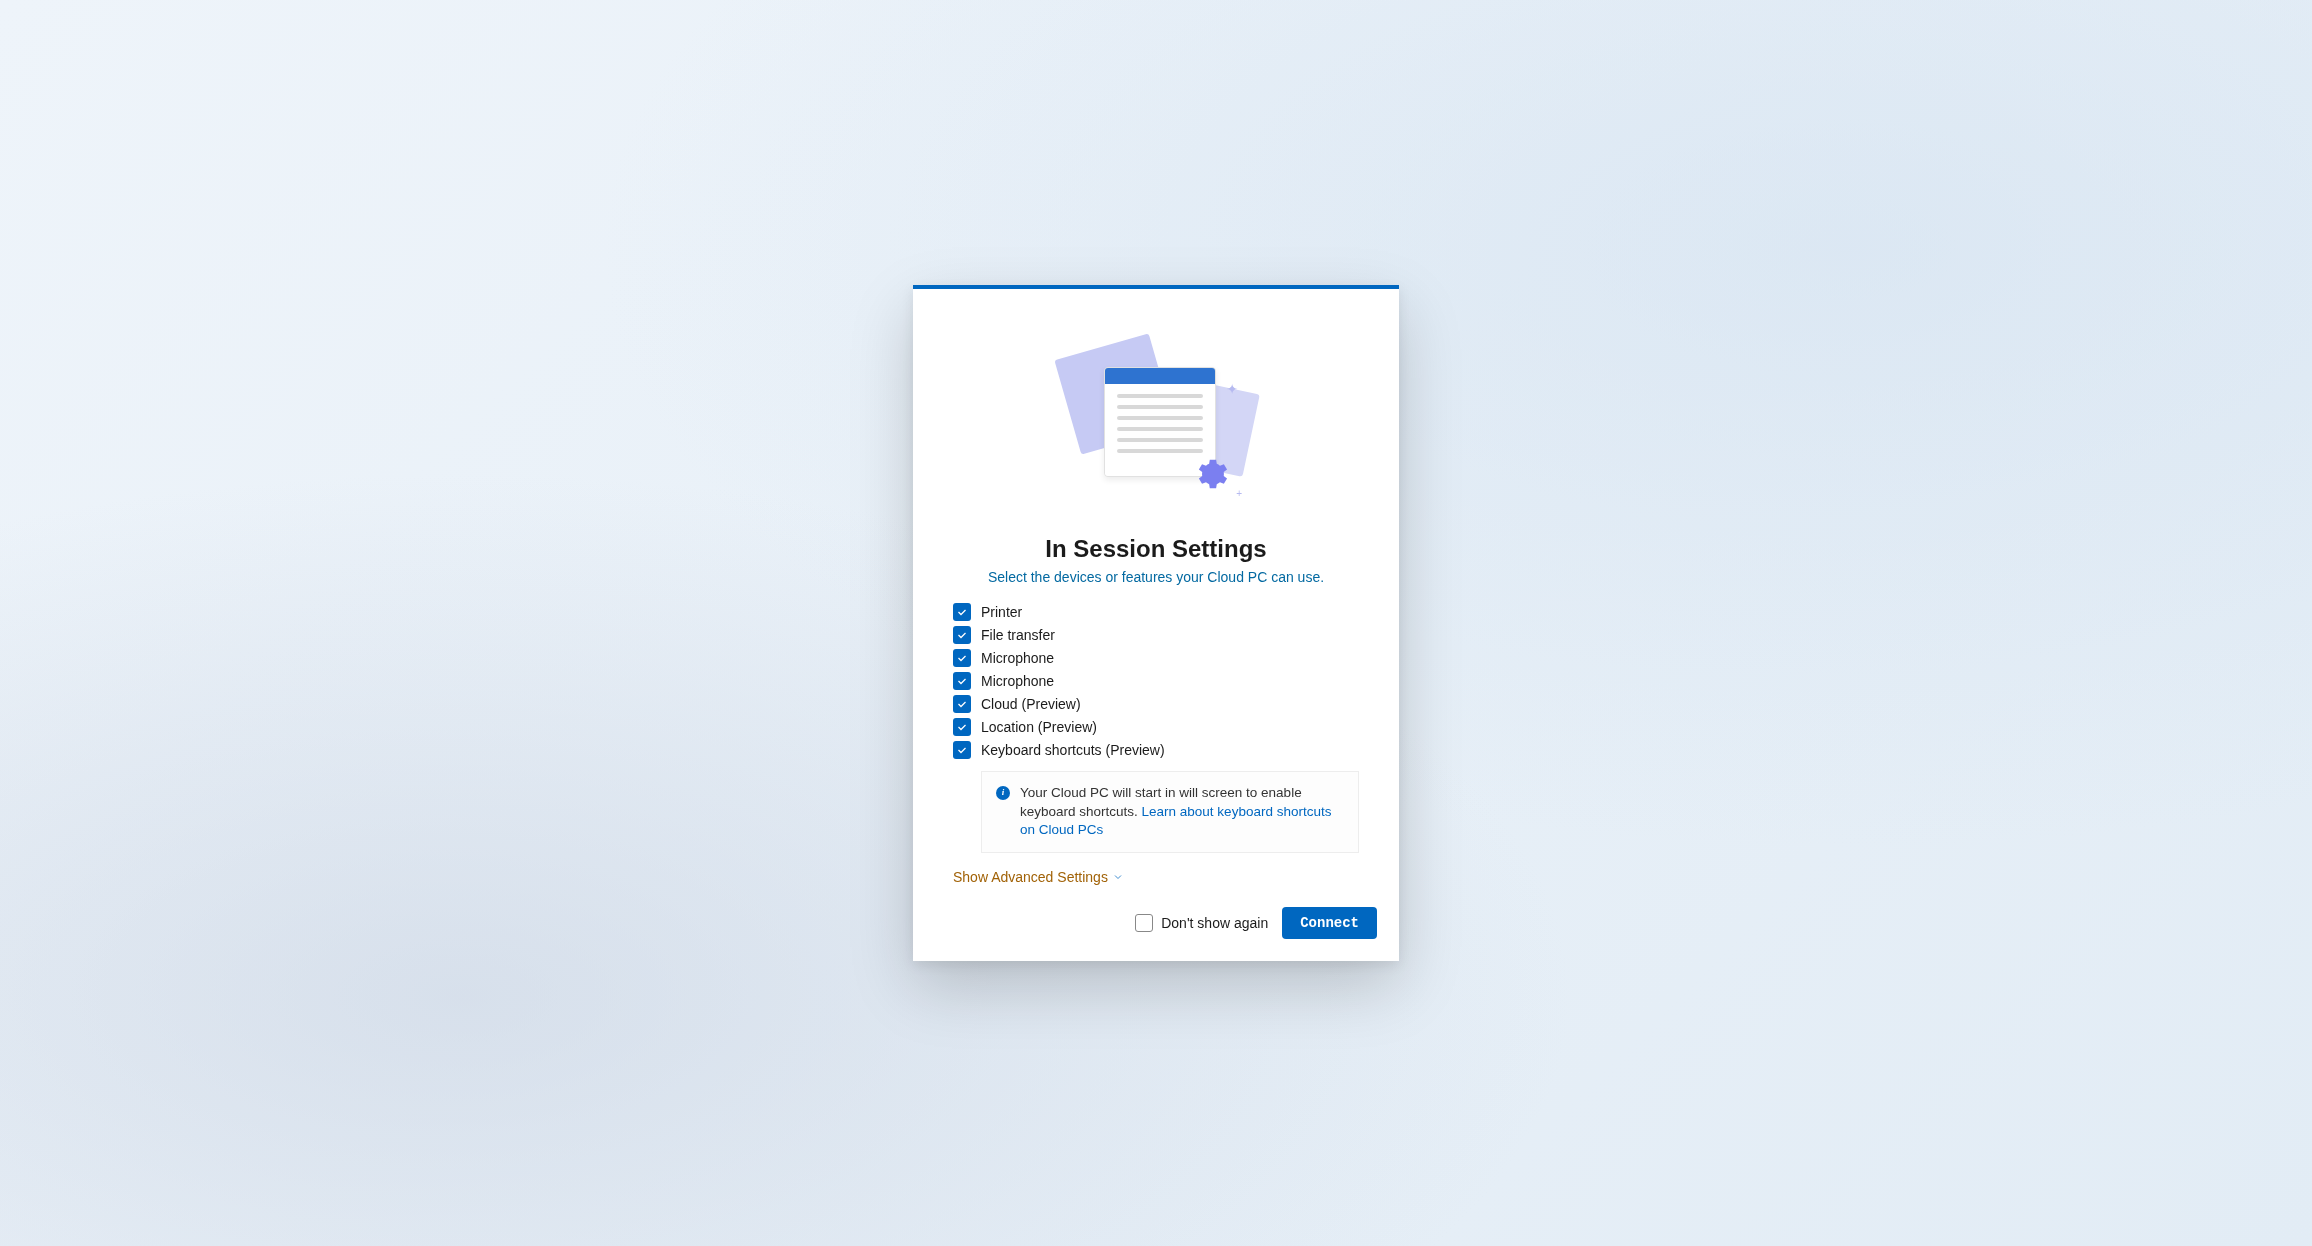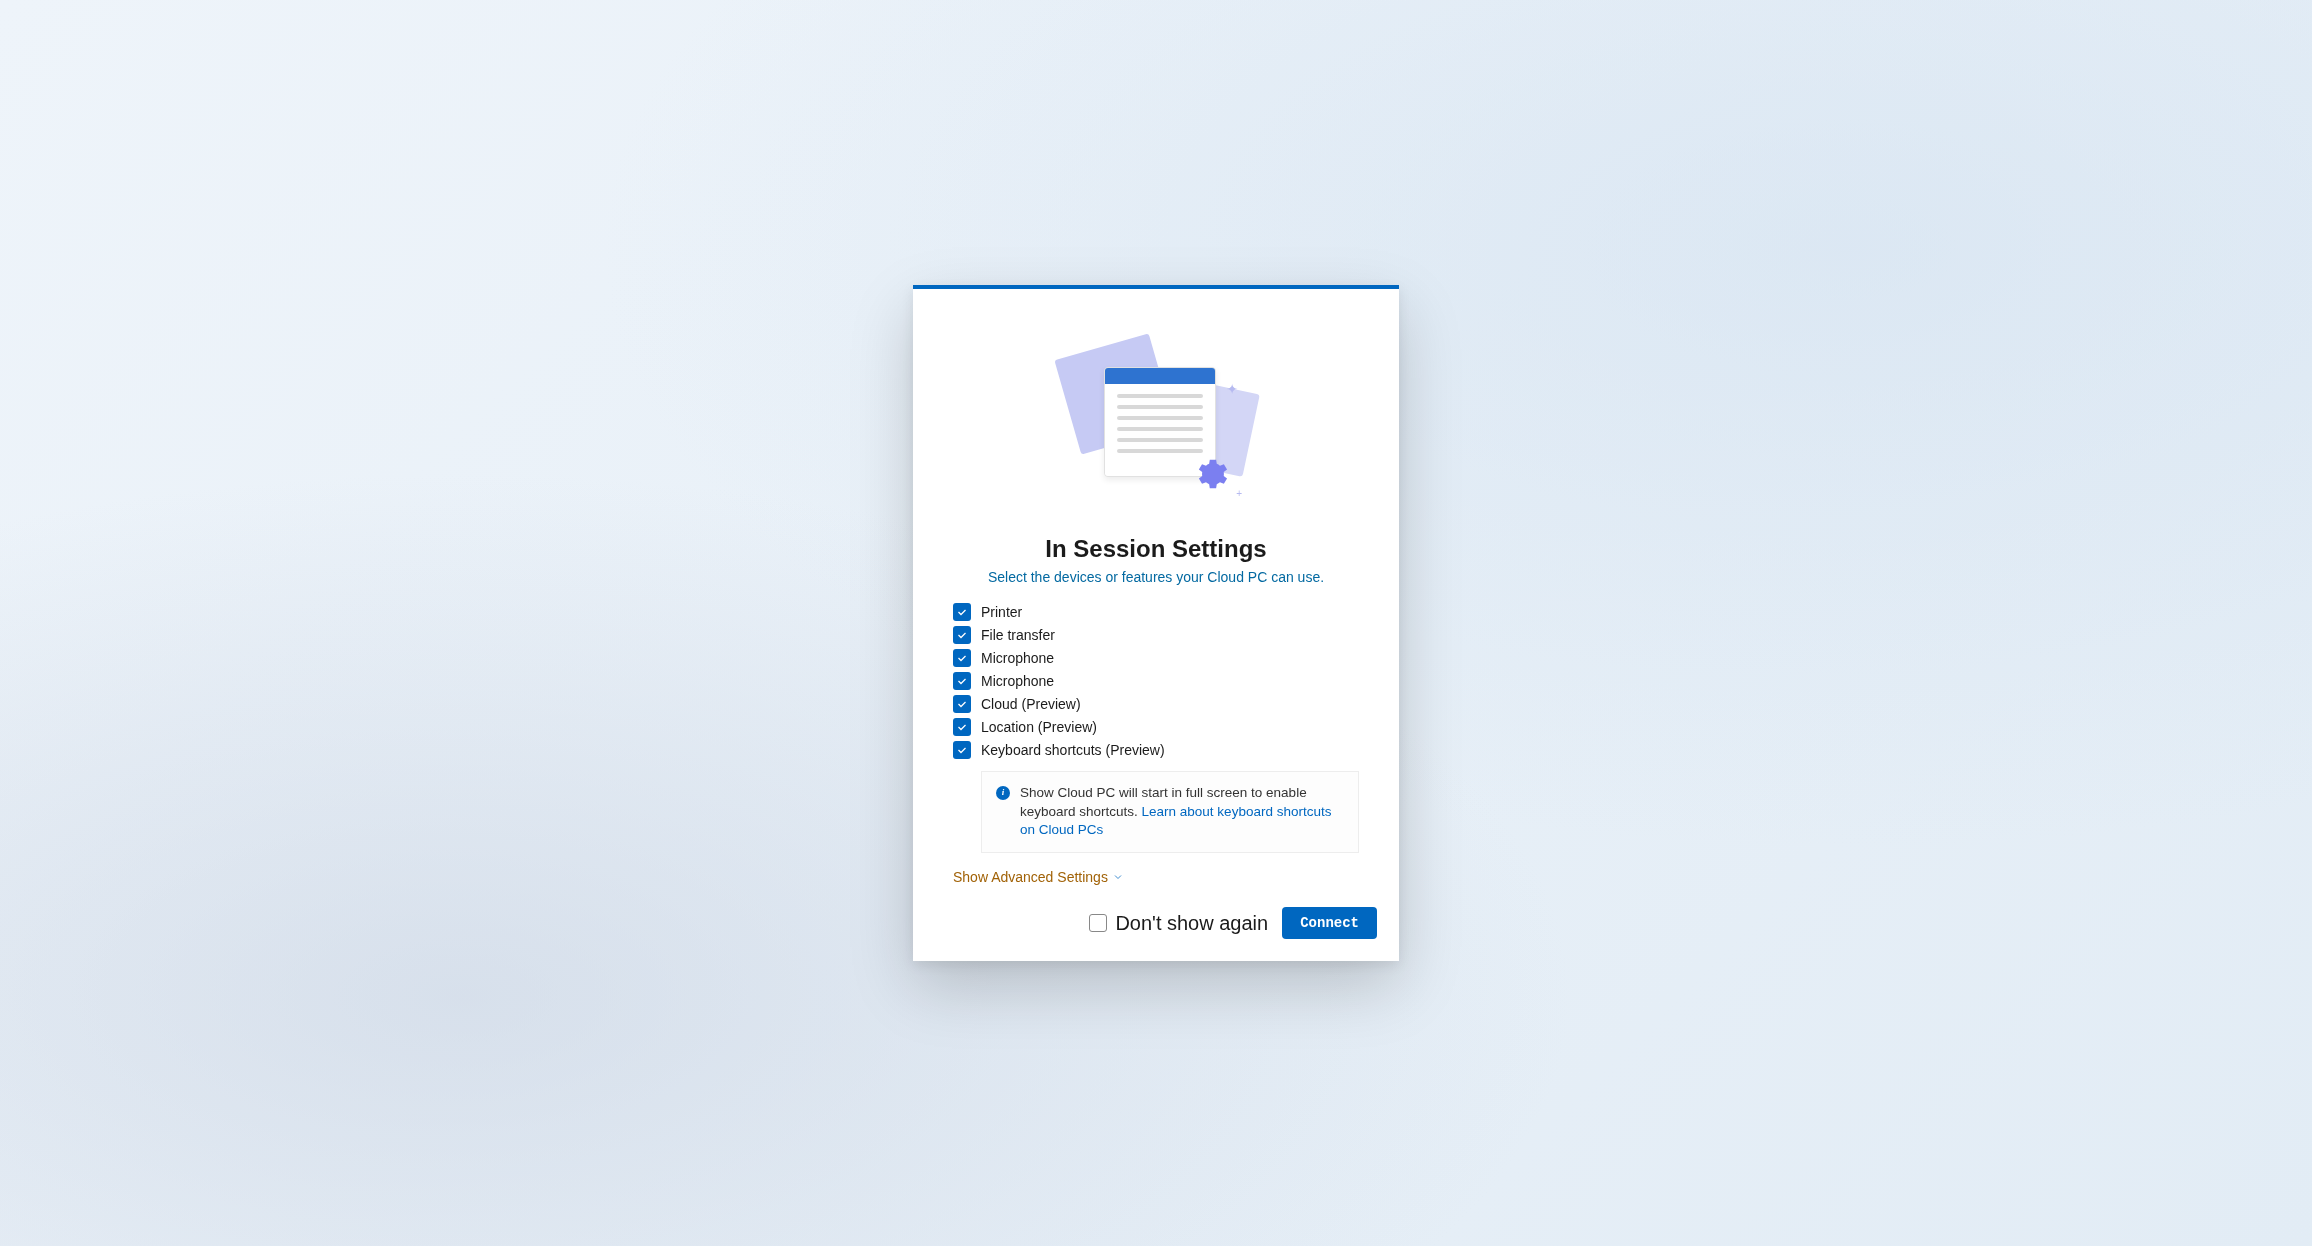--- a/index.html
+++ b/index.html
@@ -163,21 +163,21 @@
     padding: 22px 22px 0 22px;
     display: flex;
     justify-content: flex-end;
     align-items: center;
     gap: 14px;
   }
   .dont-show {
     display: flex;
     align-items: center;
     gap: 8px;
-    font-size: 20px;
+    font-size: 14px;
     cursor: pointer;
   }
   .connect-btn {
     background: #0067c0;
     color: #fff;
     border: none;
     border-radius: 4px;
     font-size: 14px;
     font-weight: 600;
     padding: 8px 18px;
@@ -273,21 +273,21 @@
             <polyline points="5 12 10 17 19 8"></polyline>
           </svg>
         </span>
         <span>Keyboard shortcuts (Preview)</span>
       </label>
     </div>
 
   <div class="info-box">
     <span class="info-icon">i</span>
     <div>
-      <span>Show Cloud PC will start in full screen to enable keyboard shortcuts. </span><a>Learn about keyboard shortcuts on Cloud PCs</a>
+      <span>Your Cloud PC will start in will screen to enable keyboard shortcuts. </span><a>Learn about keyboard shortcuts on Cloud PCs</a>
     </div>
   </div>
 
   <div class="adv-link">
     <button>
       <span>Show Advanced Settings</span>
       <svg viewBox="0 0 24 24">
           <polyline points="6 9 12 15 18 9"></polyline>
         </svg>
     </button>

